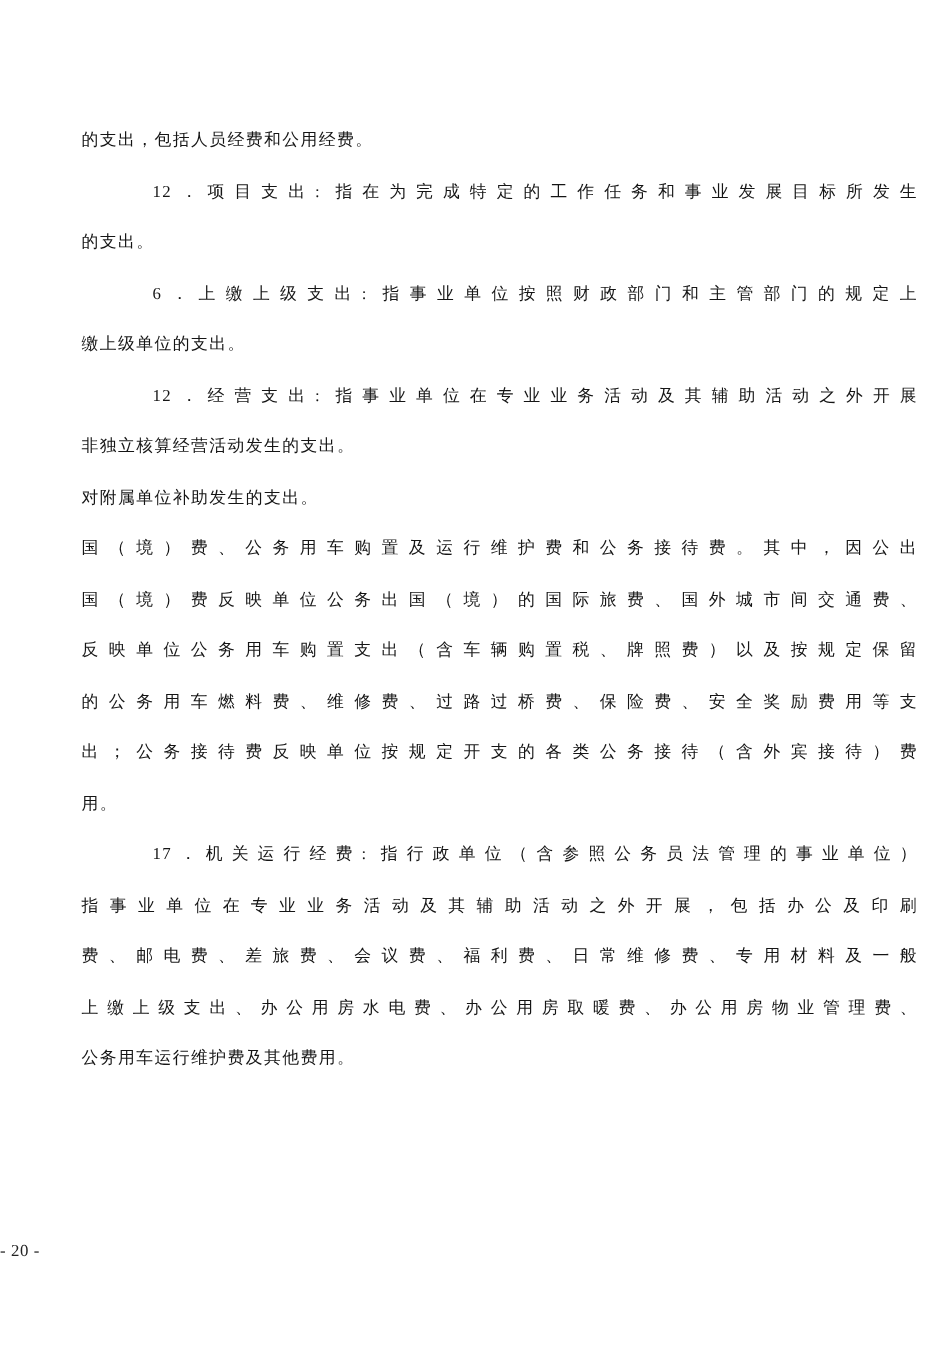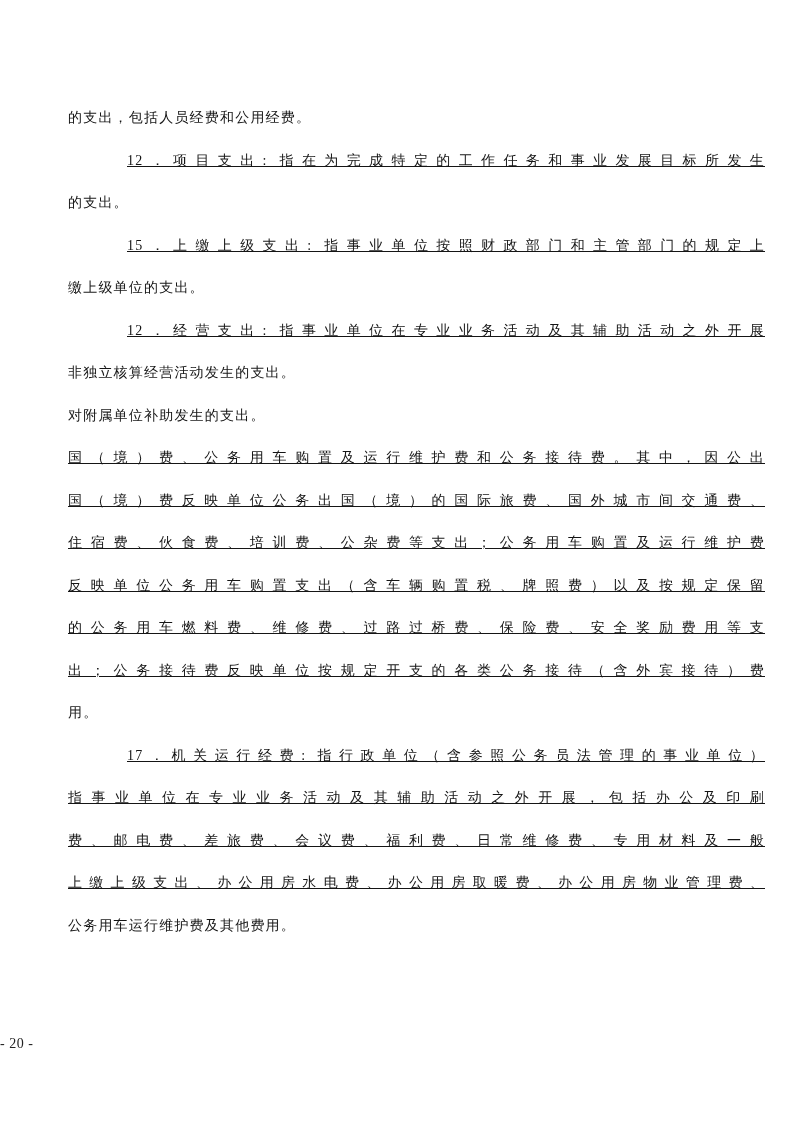--- a/index.html
+++ b/index.html
@@ -25,21 +25,20 @@
   .line {
     height: 42.5px;
     line-height: 42.5px;
     font-size: 14px;
     letter-spacing: 1.2px;
     white-space: nowrap;
   }
   .line.justified {
     text-align: justify;
     text-align-last: justify;
-    text-decoration: underline;
   }
   .line.indented {
     padding-left: 59px;
   }
   .page-number {
     position: absolute;
     top: 1036px;
     left: 0;
     width: 100%;
     text-align: left;
@@ -49,28 +48,27 @@
   }
 </style>
 </head>
 <body>
 
 <div class="page">
   <div class="body-text">
       <div class="line">的支出，包括人员经费和公用经费。</div>
       <div class="line justified indented">12．项目支出: 指在为完成特定的工作任务和事业发展目标所发生</div>
       <div class="line">的支出。</div>
-      <div class="line justified indented">15．上缴上级支出: 指事业单位按照财政部门和主管部门的规定上</div>
+      <div class="line justified indented">6．上缴上级支出: 指事业单位按照财政部门和主管部门的规定上</div>
       <div class="line">缴上级单位的支出。</div>
       <div class="line justified indented">12．经营支出: 指事业单位在专业业务活动及其辅助活动之外开展</div>
       <div class="line">非独立核算经营活动发生的支出。</div>
       <div class="line">对附属单位补助发生的支出。</div>
       <div class="line justified">国（境）费、公务用车购置及运行维护费和公务接待费。其中，因公出</div>
       <div class="line justified">国（境）费反映单位公务出国（境）的国际旅费、国外城市间交通费、</div>
-      <div class="line justified">住宿费、伙食费、培训费、公杂费等支出；公务用车购置及运行维护费</div>
       <div class="line justified">反映单位公务用车购置支出（含车辆购置税、牌照费）以及按规定保留</div>
       <div class="line justified">的公务用车燃料费、维修费、过路过桥费、保险费、安全奖励费用等支</div>
       <div class="line justified">出；公务接待费反映单位按规定开支的各类公务接待（含外宾接待）费</div>
       <div class="line">用。</div>
       <div class="line justified indented">17．机关运行经费: 指行政单位（含参照公务员法管理的事业单位）</div>
       <div class="line justified">指事业单位在专业业务活动及其辅助活动之外开展，包括办公及印刷</div>
       <div class="line justified">费、邮电费、差旅费、会议费、福利费、日常维修费、专用材料及一般</div>
       <div class="line justified">上缴上级支出、办公用房水电费、办公用房取暖费、办公用房物业管理费、</div>
       <div class="line">公务用车运行维护费及其他费用。</div>
     </div>

